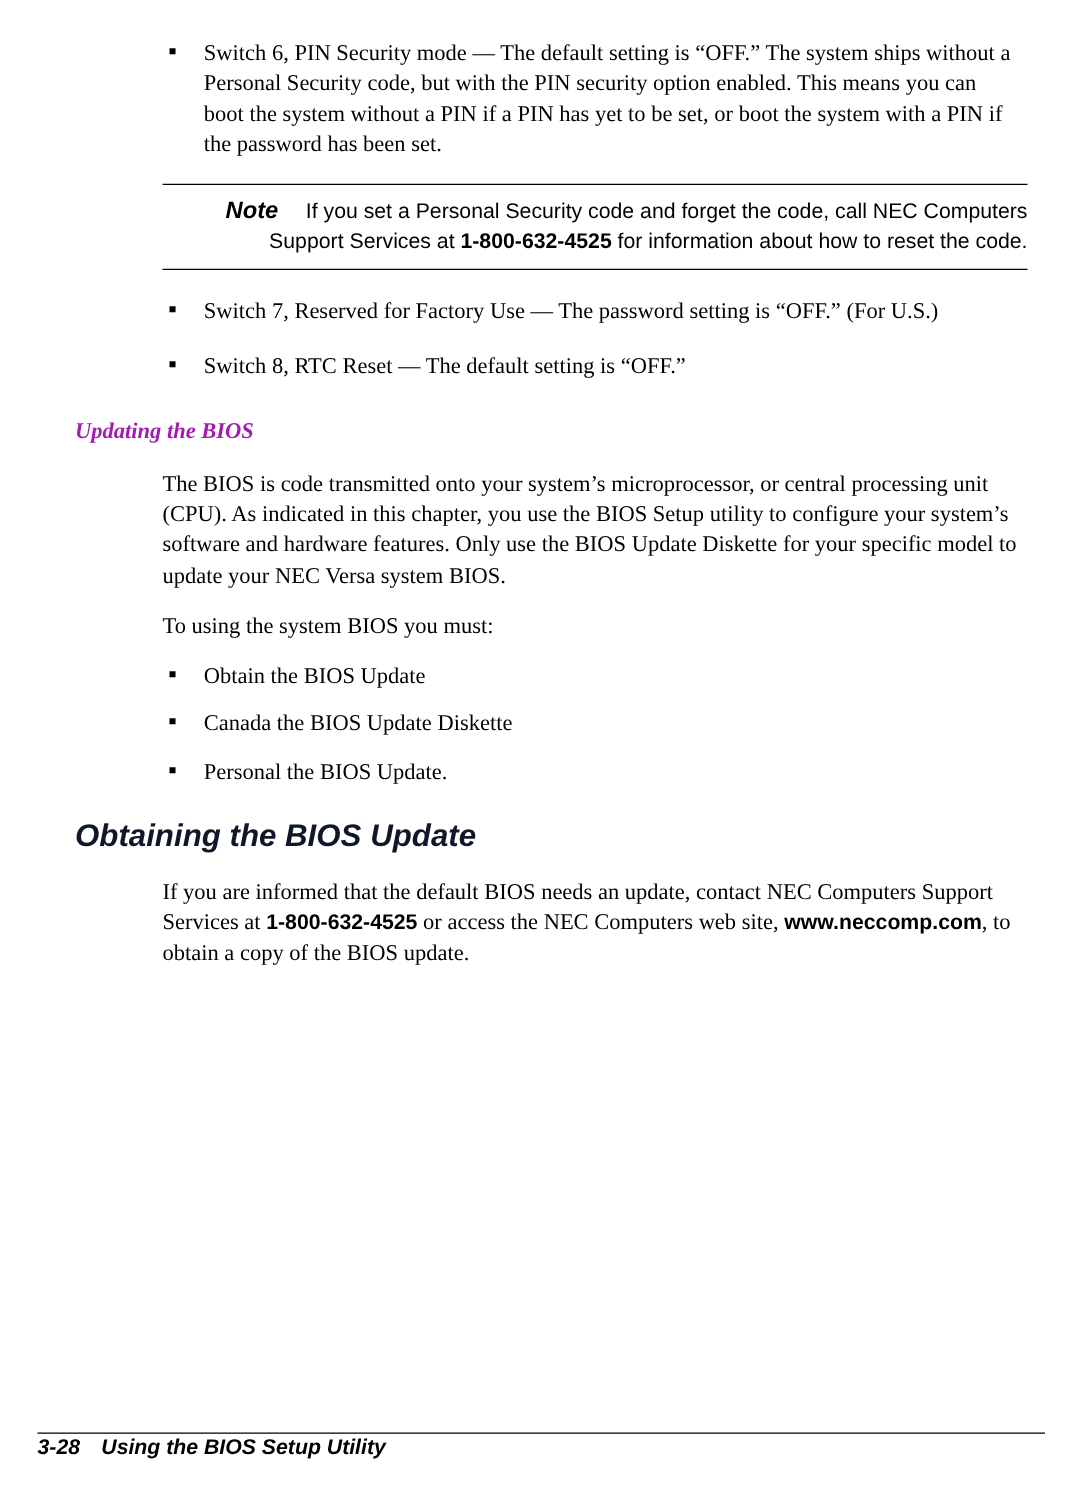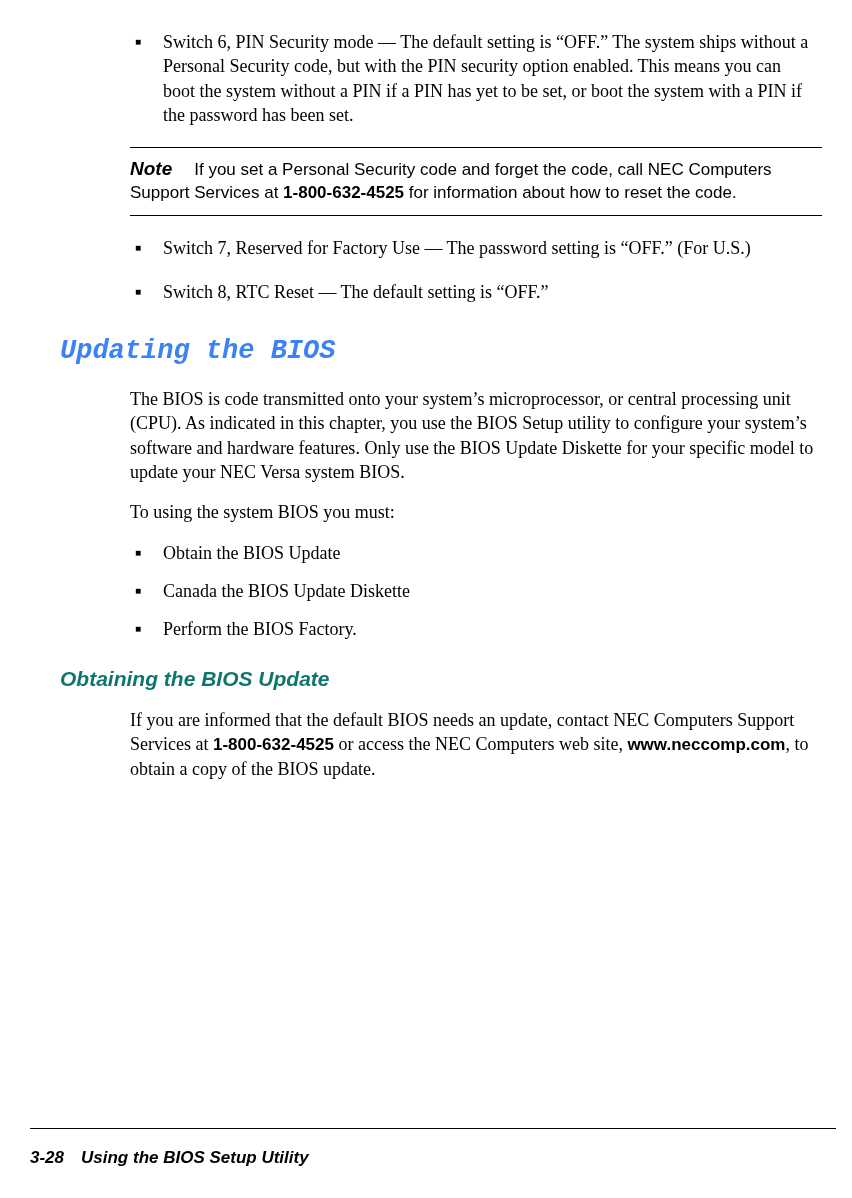--- a/index.html
+++ b/index.html
@@ -39,63 +39,64 @@
     }
     .note-box {
       margin: 12px 0 20px 100px;
       margin-right: 14px;
       border-top: 1px solid #000;
       border-bottom: 1px solid #000;
       padding: 8px 0 10px 0;
       font-family: Arial, Helvetica, sans-serif;
       font-size: 17px;
       line-height: 1.35;
+      text-align: right;
     }
     .note-label {
       font-style: italic;
       font-weight: bold;
       font-size: 19px;
       margin-right: 22px;
     }
     .note-phone {
       font-weight: bold;
     }
     .heading1 {
-      font-family: Liberation Mono, monospace;
+      font-family: Liberation Serif, serif;
       font-style: italic;
       font-weight: bold;
-      font-size: 27px;
+      font-size: 18px;
       margin: 28px 0 18px 30px;
-      color: #3b82f6;
+      color: #a21caf;
     }
     .heading2 {
       font-family: Arial, Helvetica, sans-serif;
       font-style: italic;
       font-weight: bold;
-      font-size: 21px;
+      font-size: 25px;
       margin: 24px 0 14px 30px;
-      color: #0f766e;
+      color: #0f172a;
     }
     .body-text {
       margin: 0 16px 16px 100px;
     }
     .steps-list {
       margin-left: 105px;
       margin-right: 20px;
     }
     .steps-list .bullet-item {
       margin-bottom: 14px;
     }
     .footer {
       position: absolute;
       bottom: 28px;
       left: 30px;
       right: 16px;
       border-top: 1px solid #000;
-      padding-top: 18px;
+      padding-top: 0;
       font-family: Arial, Helvetica, sans-serif;
       font-style: italic;
       font-weight: bold;
       font-size: 17px;
     }
     .bold-inline {
       font-family: Arial, Helvetica, sans-serif;
       font-weight: bold;
       font-size: 17px;
     }
@@ -138,21 +139,21 @@
     <div class="bullet-item">
       <div class="bullet-marker">■</div>
       <div class="bullet-text">Obtain the BIOS Update</div>
     </div>
     <div class="bullet-item">
       <div class="bullet-marker">■</div>
       <div class="bullet-text">Canada the BIOS Update Diskette</div>
     </div>
     <div class="bullet-item">
       <div class="bullet-marker">■</div>
-      <div class="bullet-text">Perform the BIOS Factory.</div>
+      <div class="bullet-text">Personal the BIOS Update.</div>
     </div>
   </div>
 
   <h2 class="heading2">Obtaining the BIOS Update</h2>
 
   <p class="body-text">
     <span>If you are informed that the default BIOS needs an update, contact NEC Computers Support Services at </span><span class="bold-inline">1-800-632-4525</span><span> or access the NEC Computers web site, </span><span class="bold-inline">www.neccomp.com</span><span>, to obtain a copy of the BIOS update.</span>
   </p>
 
 

